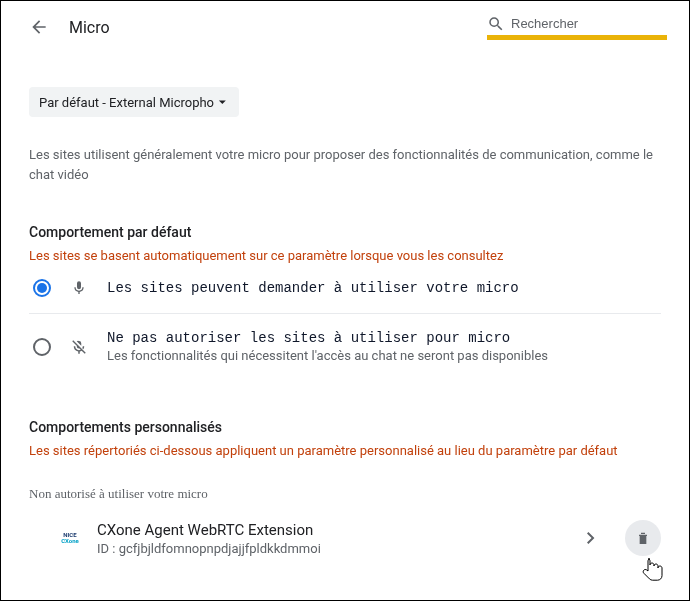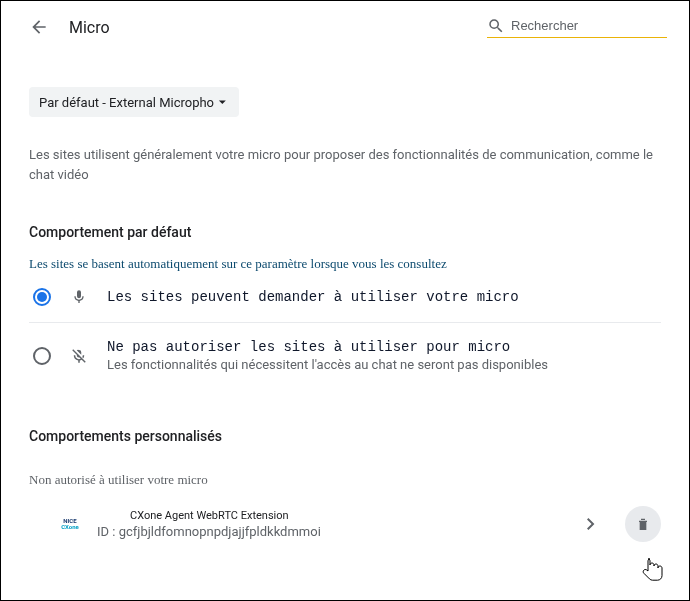--- a/index.html
+++ b/index.html
@@ -27,21 +27,21 @@
     }
     .page-title {
       font-size: 16px;
       margin-left: 14px;
       color: #202124;
     }
     .search-wrap {
       margin-left: auto;
       display: flex;
       align-items: center;
-      border-bottom: 1px solid #eab308;
+      border-bottom: 5px solid #eab308;
       width: 180px;
       padding-bottom: 2px;
     }
     .search-wrap svg { color: #5f6368; flex-shrink:0; }
     .search-input {
       border: none;
       outline: none;
       font-size: 13px;
       width: 100%;
       margin-left: 6px;
@@ -69,23 +69,22 @@
       line-height: 1.5;
     }
     .section-title {
       font-size: 14px;
       color: #202124;
       margin-top: 40px;
       font-weight: 500;
     }
     .section-desc {
       font-size: 13px;
-      color: #0c4a6e;
-      margin-top: 16px;
-      font-family: Liberation Serif, serif;
+      color: #c2410c;
+      margin-top: 8px;
     }
     .radio-row {
       display: flex;
       align-items: center;
       padding: 16px 0 16px 4px;
       gap: 18px;
     }
     .radio-outer {
       width: 18px; height: 18px;
       border: 2px solid #5f6368;
@@ -126,21 +125,21 @@
       align-items: center; justify-content: center;
       font-size: 6px;
       line-height: 1;
       font-weight: bold;
       flex-shrink: 0;
       margin-right: 16px;
     }
     .ext-nice { color: #1a3a6e; }
     .ext-cx { color: #00a0c6; }
     .site-text { flex: 1; }
-    .site-name { font-size: 11px; color: #202124; margin-left: 33px; }
+    .site-name { font-size: 15px; color: #202124; }
     .site-id { font-size: 13px; color: #5f6368; margin-top: 2px; }
     .arrow-btn {
       color: #5f6368;
       padding: 0 30px 0 10px;
       cursor: pointer;
     }
     .trash-btn {
       width: 36px; height: 36px;
       border-radius: 50%;
       background: #e8eaed;
@@ -208,20 +207,21 @@
           <path fill="currentColor" d="M19 11h-2a5 5 0 01-.67 2.5l1.45 1.45A7 7 0 0019 11zm-7 3c.22 0 .43-.03.64-.08L9 10.28V11a3 3 0 003 3zM4.27 3L3 4.27l6 6V11a3 3 0 003 3c.23 0 .44-.03.65-.08l1.66 1.66A5 5 0 017 11H5a7 7 0 006 6.92V21h2v-3.08c.91-.13 1.77-.45 2.54-.9L19.73 21 21 19.73 4.27 3zM12 4a3 3 0 013 3v3.17l-6-6A3 3 0 0112 4z"></path>
         </svg>
     </div>
     <div>
       <div class="radio-text">Ne pas autoriser les sites à utiliser pour micro</div>
       <div class="radio-sub">Les fonctionnalités qui nécessitent l'accès au chat ne seront pas disponibles</div>
     </div>
   </div>
 
   <div class="section-title">Comportements personnalisés</div>
+  <div class="section-desc">Les sites répertoriés ci-dessous appliquent un paramètre personnalisé au lieu du paramètre par défaut</div>
 
   <div class="subheading">Non autorisé à utiliser votre micro</div>
 
   <div class="site-row">
     <div class="ext-icon-box">
       <div class="ext-nice">NICE</div>
       <div class="ext-cx">CXone</div>
     </div>
     <div class="site-text">
       <div class="site-name">CXone Agent WebRTC Extension</div>

